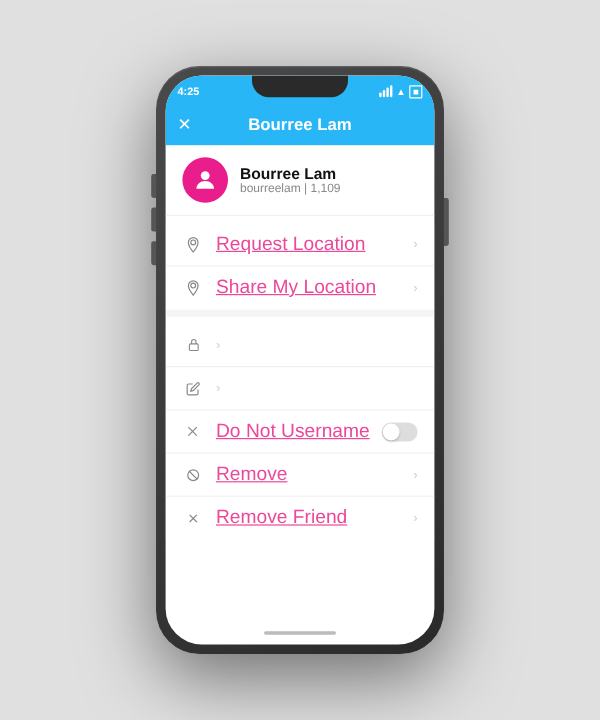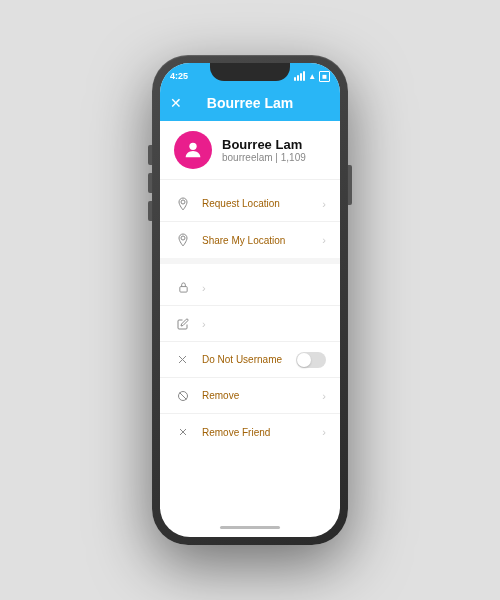--- a/index.html
+++ b/index.html
@@ -7,21 +7,21 @@
       background: #e0e0e0;
       display: flex;
       justify-content: center;
       align-items: center;
       width: 500px;
       height: 600px;
       font-family: -apple-system, BlinkMacSystemFont, 'Helvetica Neue', sans-serif;
     }
 
     .phone-outer {
-      width: 196px;
+      width: 240px;
       height: 490px;
       background: linear-gradient(145deg, #4a4a4a, #2a2a2a);
       border-radius: 36px;
       padding: 8px;
       box-shadow: 0 20px 60px rgba(0,0,0,0.5), inset 0 1px 1px rgba(255,255,255,0.15);
       position: relative;
     }
 
     .phone-inner {
       width: 100%;
@@ -166,23 +166,24 @@
       display: flex;
       align-items: center;
       justify-content: center;
       margin-right: 10px;
       color: #888;
       font-size: 12px;
       flex-shrink: 0;
     }
 
     .menu-label {
-      font-size: 10px;
-      color: #a16207;
+      font-size: 16px;
+      color: #ec4899;
       flex: 1;
+      text-decoration: underline;
     }
 
     .menu-chevron {
       color: #ccc;
       font-size: 11px;
     }
 
     .menu-toggle {
       width: 30px;
       height: 16px;

